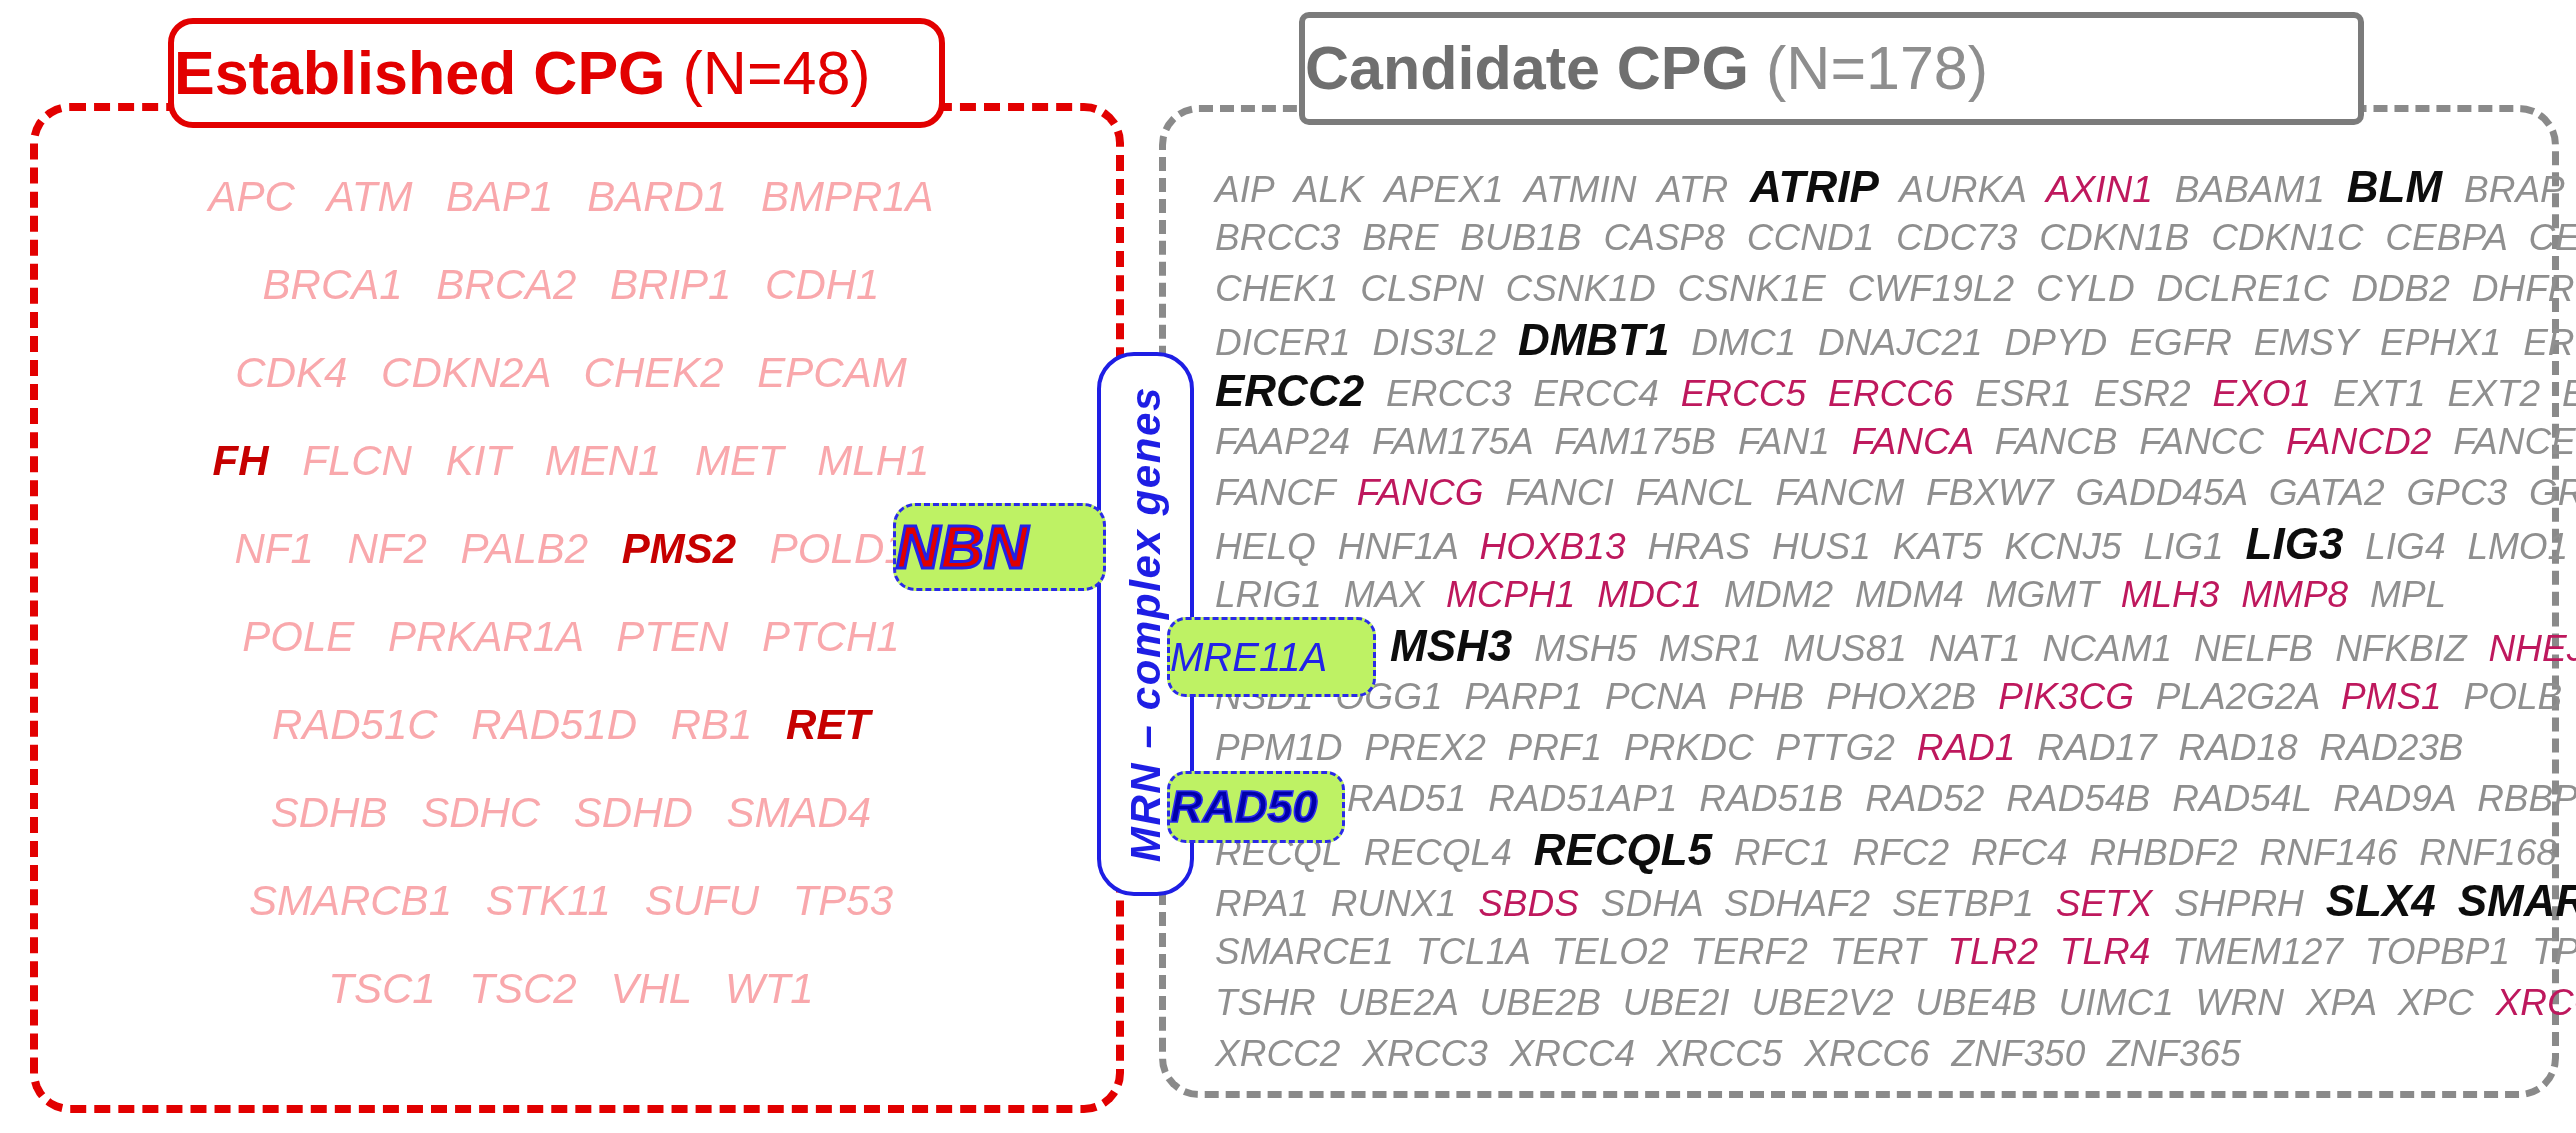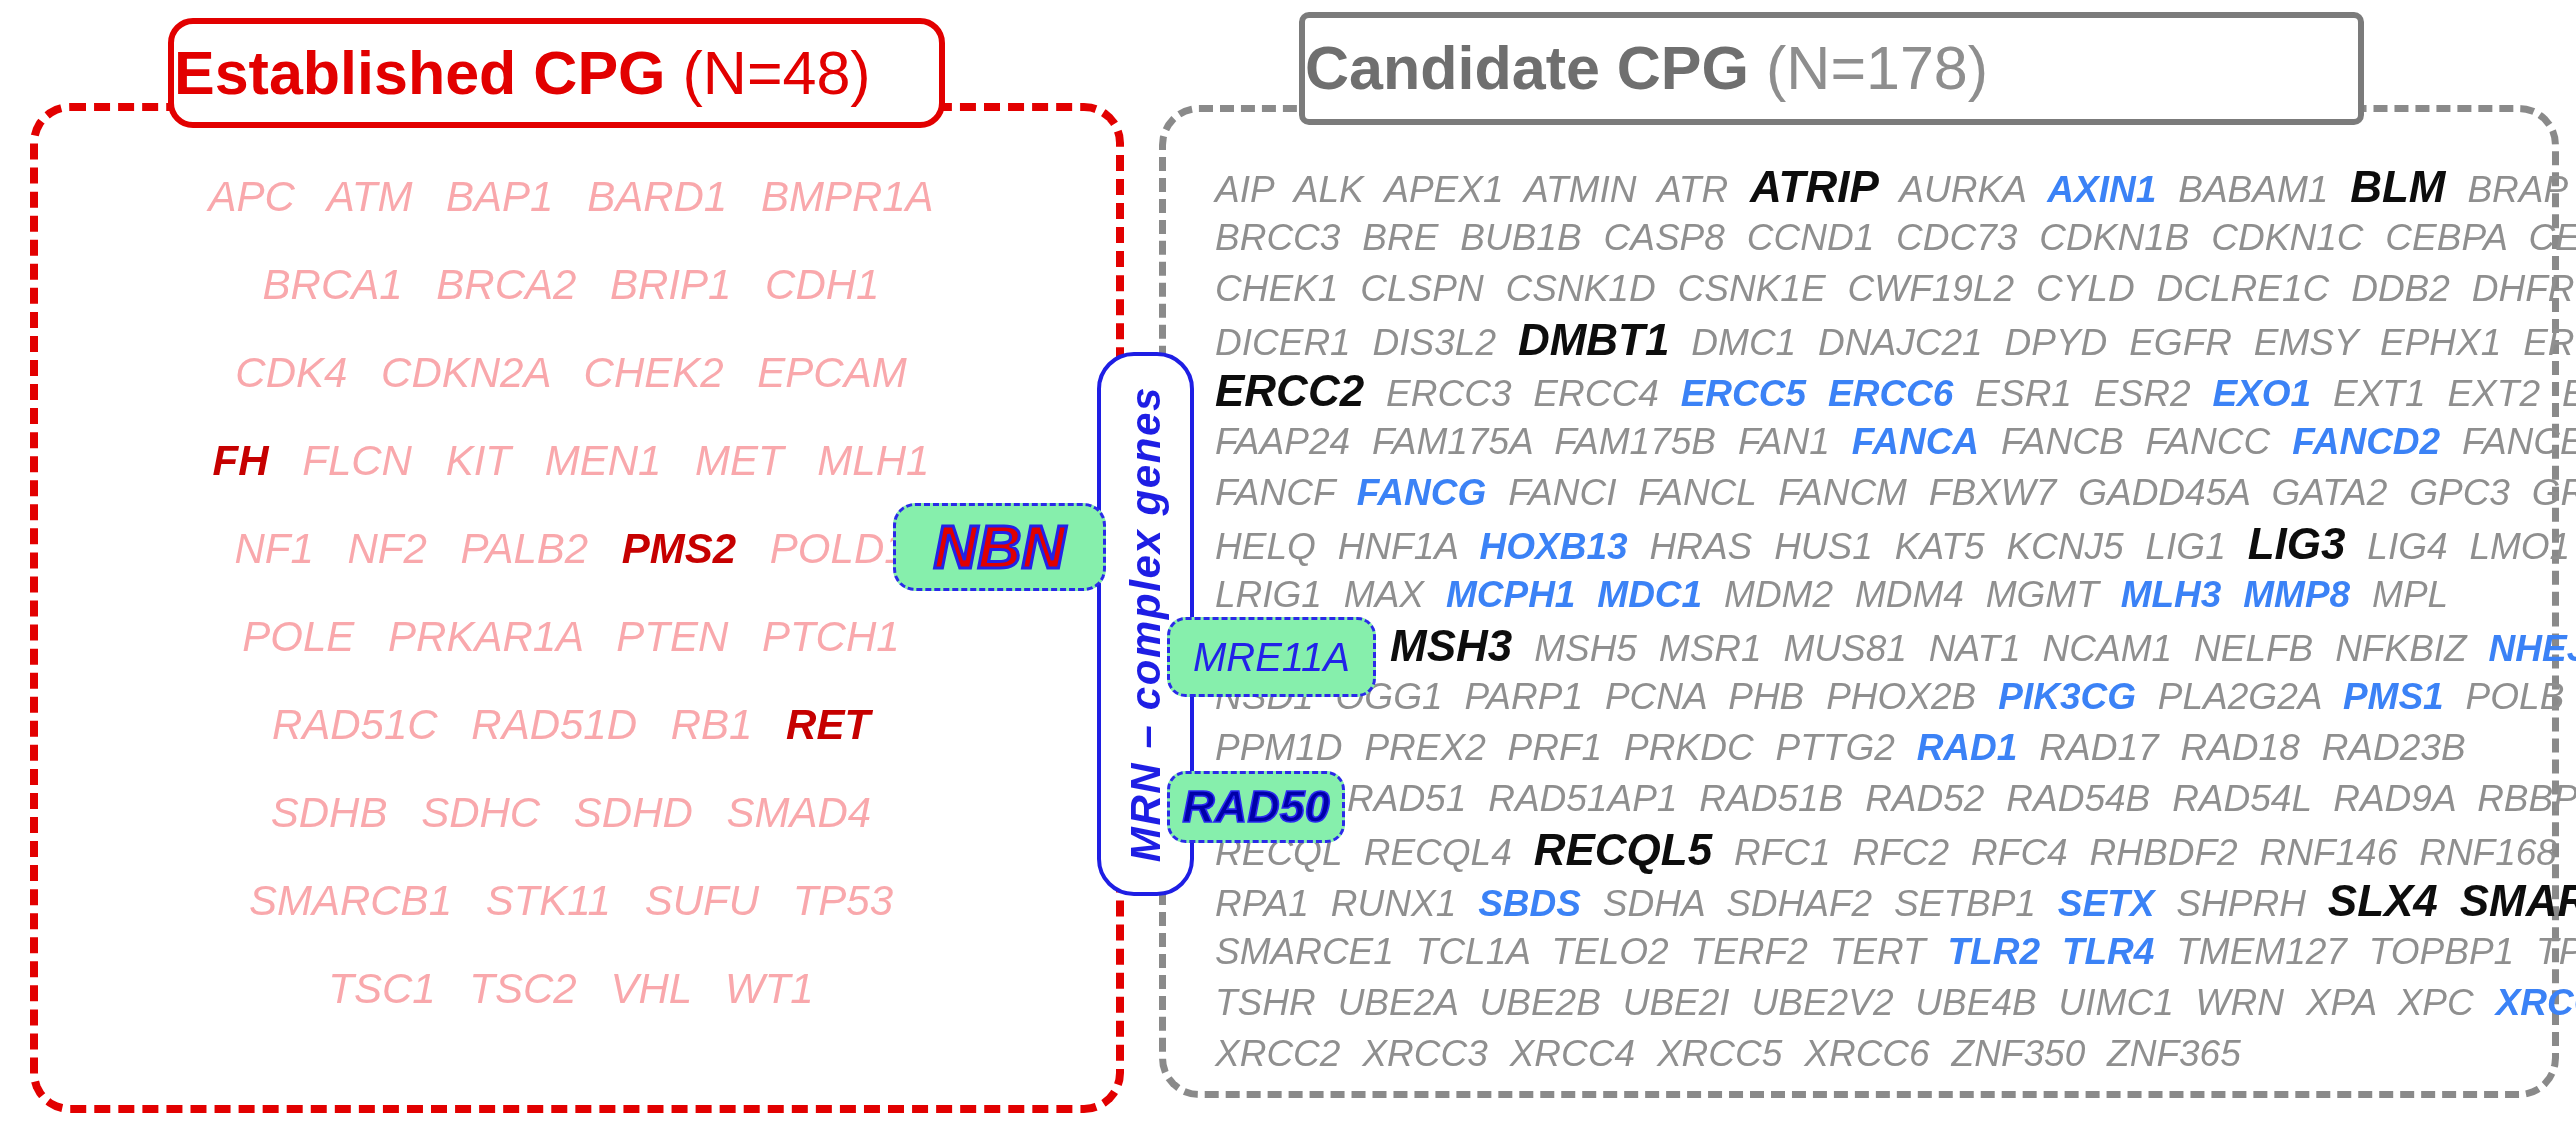--- a/index.html
+++ b/index.html
@@ -50,39 +50,39 @@
   }
   #left-genes .gene.b{color:#c60000;font-weight:700;}
   #right-genes{
     position:absolute;left:1215px;top:161px;width:1351px;z-index:2;
   }
   #right-genes .gene-row{
     height:51px;line-height:51px;text-align:left;
     white-space:nowrap;word-spacing:11.6px;
     font-style:italic;font-size:37px;color:#8f8f8f;
   }
-  #right-genes .gene.b{color:#3b82f6;font-weight:700;}
+  #right-genes .gene.b{color:#be185d;font-weight:400;}
   #right-genes .gene.bl{color:#0d0d0d;font-weight:700;font-size:44px;}
   #right-genes .gene-row:nth-child(10){padding-left:175px;}
   #right-genes .gene-row:nth-child(13){padding-left:132px;}
   
   #mrn-box{
     position:absolute;left:1097px;top:352px;width:89px;height:536px;
     border:4.7px solid #1e1ee4;border-radius:37px;background:#ffffff;
     display:flex;align-items:center;justify-content:center;z-index:3;
   }
   #mrn-label{
     writing-mode:vertical-rl;transform:rotate(180deg);
     font-size:42px;font-weight:700;font-style:italic;color:#1e1ee4;
     white-space:nowrap;letter-spacing:1.6px;
   }
   .member-box{
-    position:absolute;background:#86efac;
+    position:absolute;background:#bef264;
     border:3.9px dashed #2a2ae8;
-    display:flex;align-items:center;justify-content:center;
+    display:flex;align-items:center;justify-content:flex-start;
     z-index:4;white-space:nowrap;
   }
   #nbn-box{
     left:893px;top:503px;width:207px;height:82px;border-radius:22px;
   }
   #nbn-box .member-label{
     font-size:61px;font-weight:700;font-style:italic;color:#e00000;
     -webkit-text-stroke:3.1px #2222e8;
   }
   #mre11a-box{

